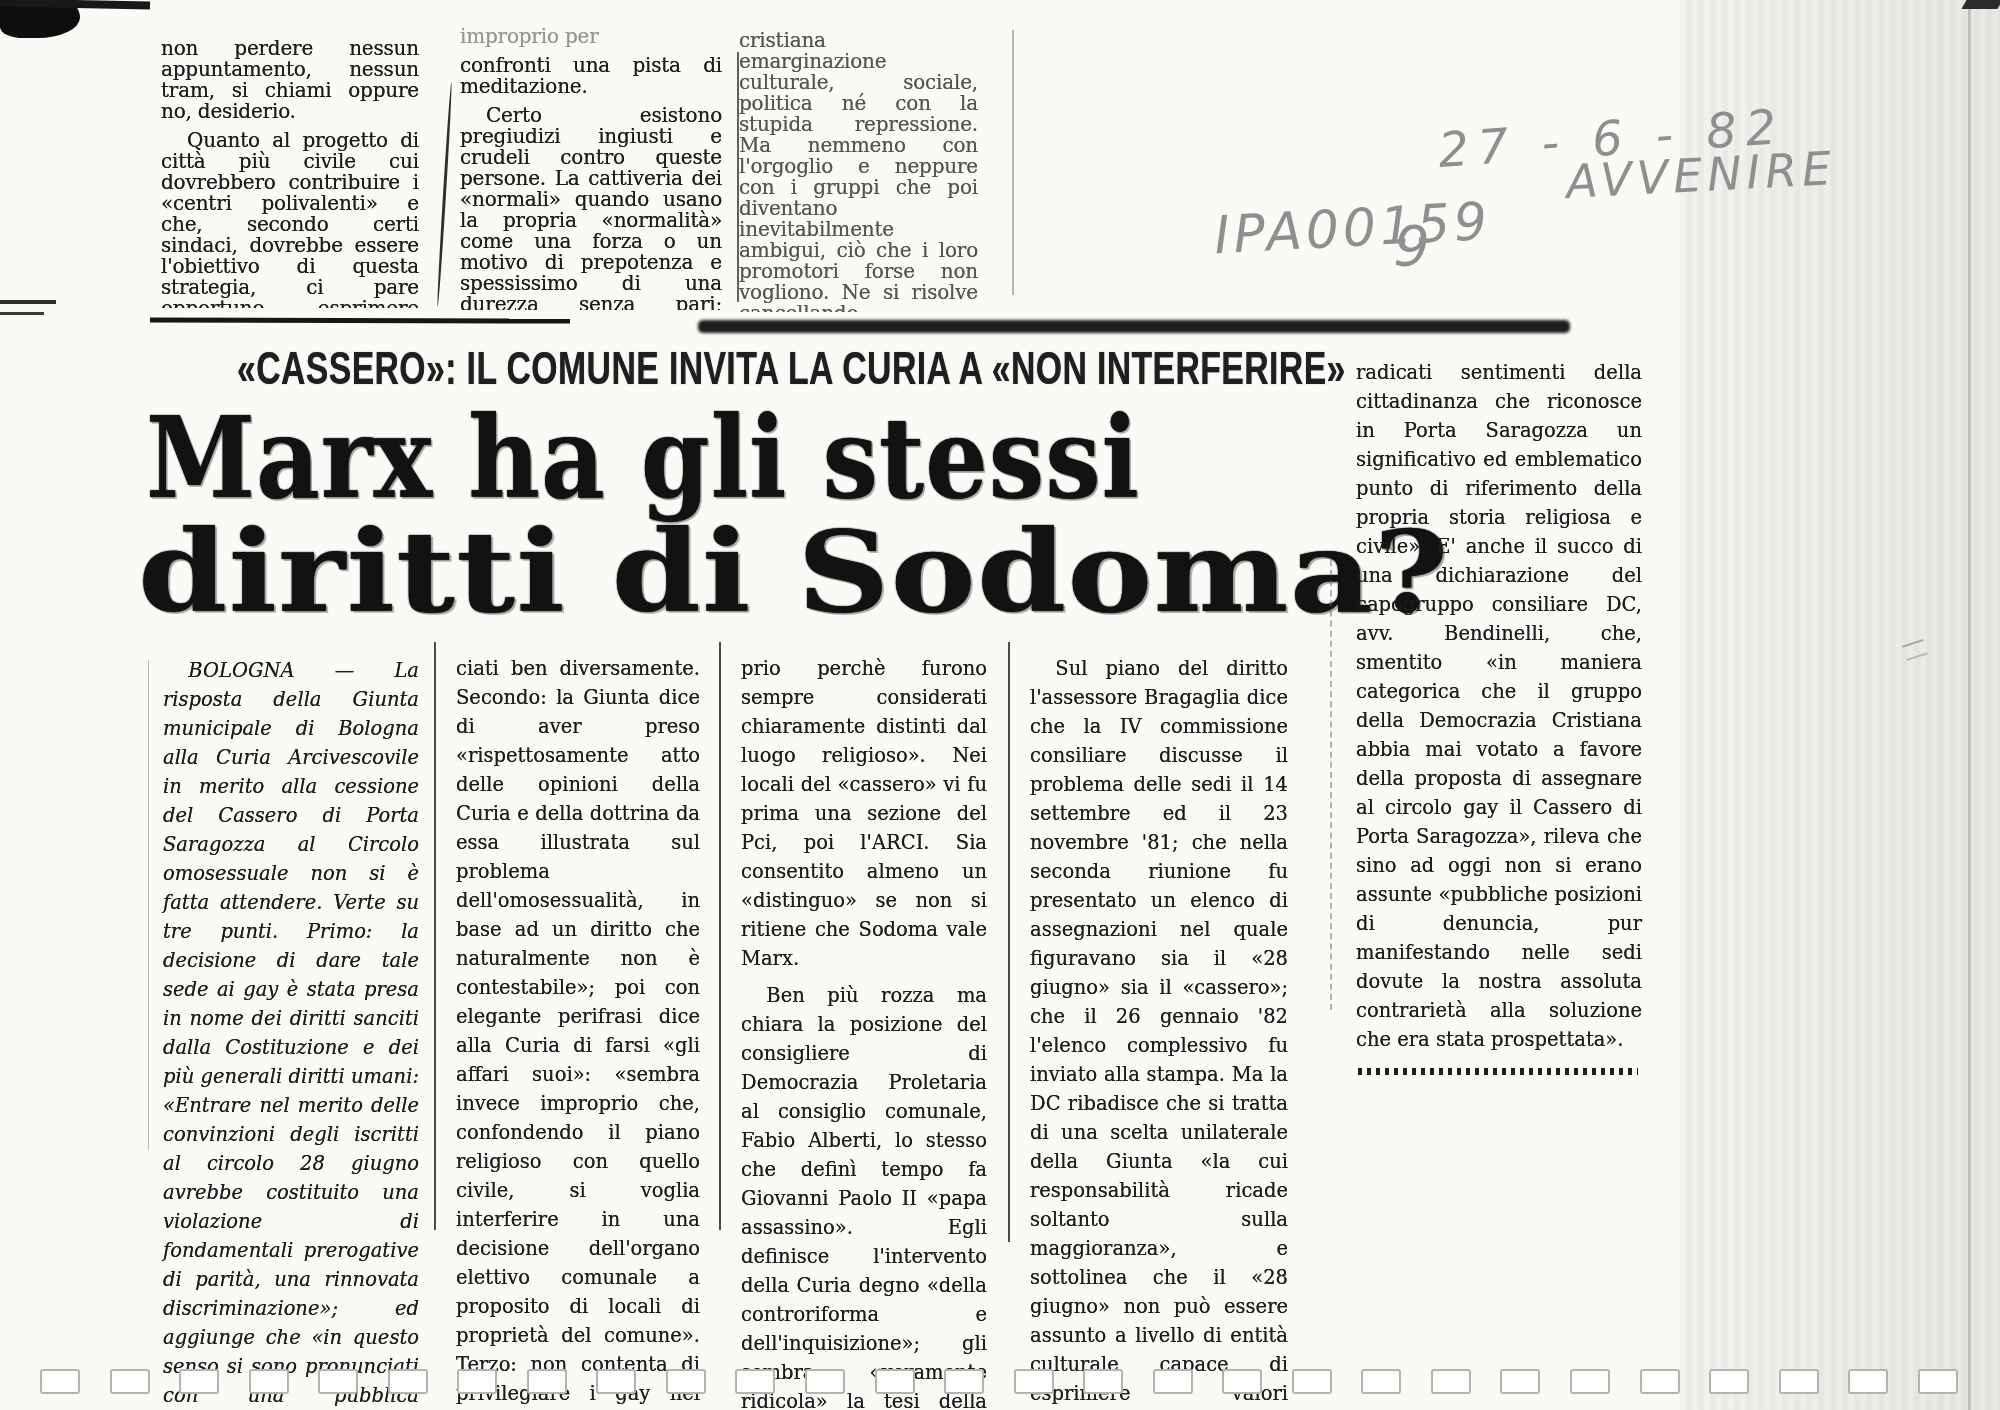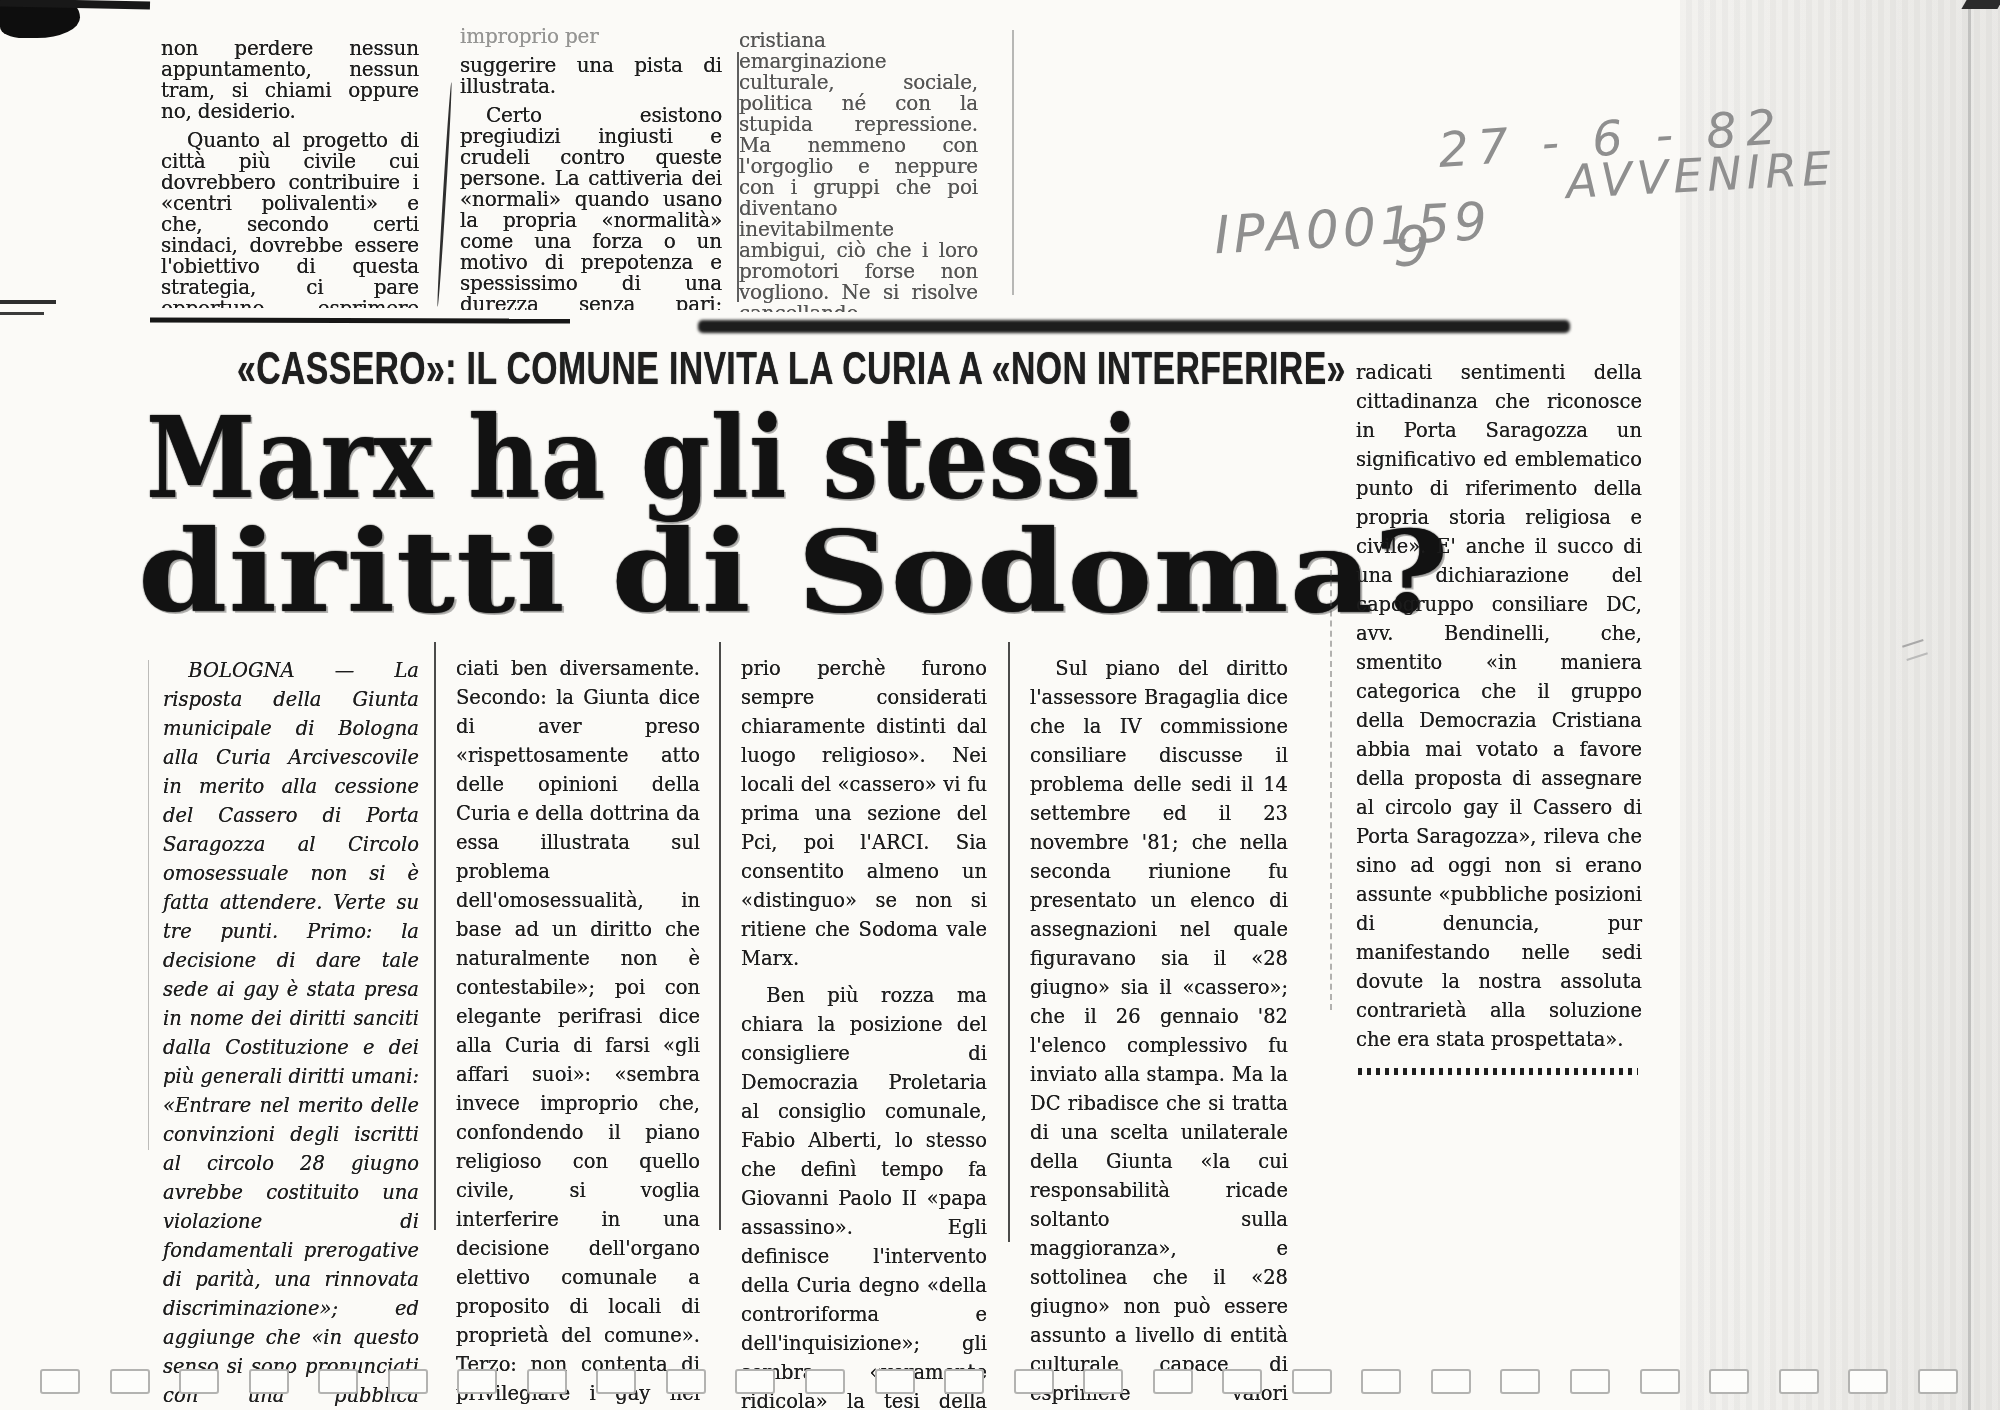--- a/index.html
+++ b/index.html
@@ -116,21 +116,21 @@
   <div class="eq-mark1"></div>
   <div class="eq-mark2"></div>
   <div class="pencil-scribble"></div>
 
   <div class="tcol tcol1 news">
     <p class="p-cont">non perdere nessun appuntamento, nessun tram, si chiami oppure no, desiderio.</p>
     <p class="p-ind">Quanto al progetto di città più civile cui dovrebbero contribuire i «centri polivalenti» e che, secondo certi sindaci, dovrebbe essere l'obiettivo di questa strategia, ci pare opportuno esprimere qualche perplessità, lasciando il di-</p>
   </div>
   <div class="tcol tcol2 news">
     <p class="p-cont faint">improprio per</p>
-    <p class="p-cont">suggerire una pista di illustrata.</p>
+    <p class="p-cont">confronti una pista di meditazione.</p>
     <p class="p-ind">Certo esistono pregiudizi ingiusti e crudeli contro queste persone. La cattiveria dei «normali» quando usano la propria «normalità» come una forza o un motivo di prepotenza e spessissimo di una durezza senza pari; talvolta la si è persino travasata in leggi e regolamenti discriminato-</p>
   </div>
   <div class="tcol tcol3 news degraded">
     <p class="p-cont">cristiana emarginazione culturale, sociale, politica né con la stupida repressione. Ma nemmeno con l'orgoglio e neppure con i gruppi che poi diventano inevitabilmente ambigui, ciò che i loro promotori forse non vogliono. Ne si risolve cancellando semplicemente una via che pure</p>
   </div>
   <div class="vmark pen-curve"></div>
   <div class="vmark trule-bc"></div>
   <div class="vmark trule-cr"></div>
 
   <div class="rule-thin"></div>

